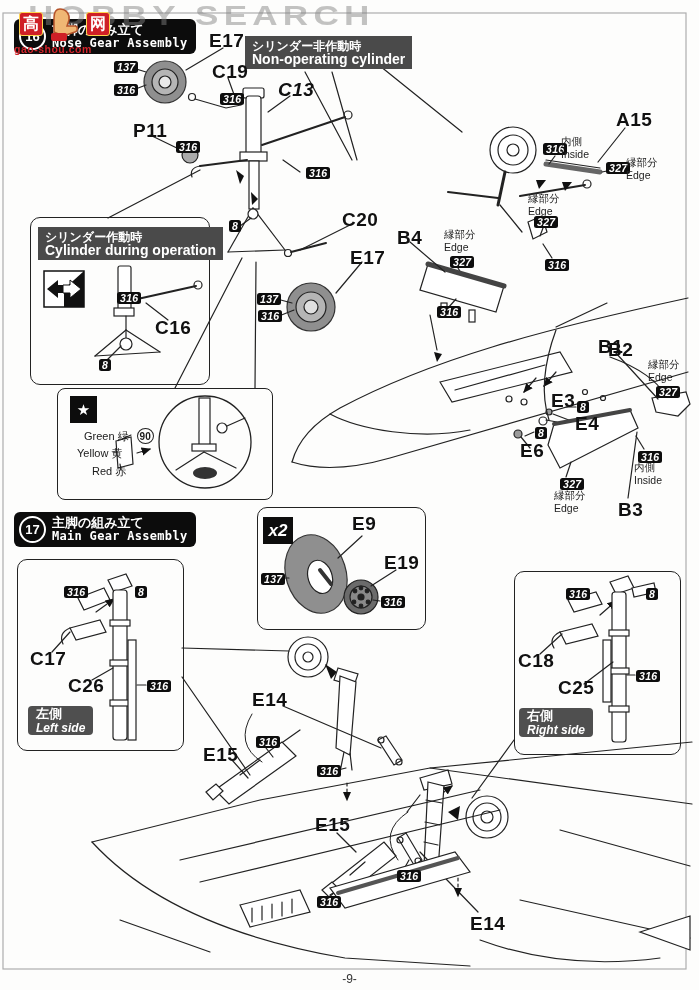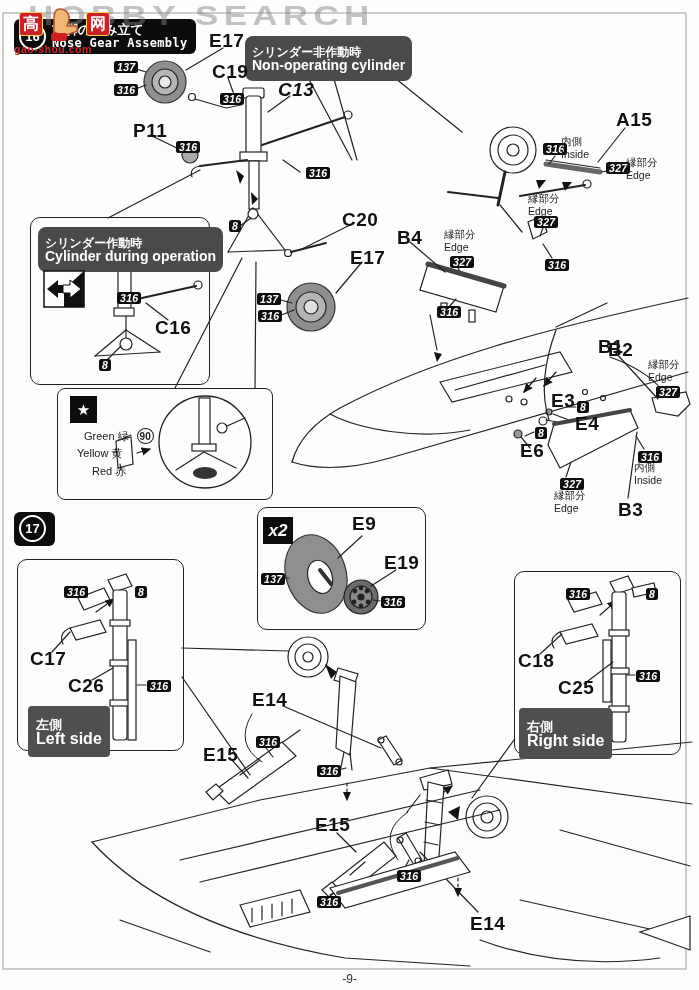--- a/index.html
+++ b/index.html
@@ -17,27 +17,27 @@
   .ann{position:absolute;font-size:10.5px;line-height:12.5px;color:#222;white-space:nowrap;}
   
   .step-header{position:absolute;z-index:2;background:#0c0c0c;color:#fff;border-radius:6px;
                display:flex;align-items:center;padding:3px 9px 4px 5px;gap:6px;}
   .step-circle{min-width:23px;height:23px;border:2px solid #fff;border-radius:50%;
                display:flex;align-items:center;justify-content:center;
                font-weight:bold;font-size:13px;}
   .step-jp{font-weight:bold;font-size:13px;line-height:15px;}
   .step-en{font-weight:bold;font-size:12px;line-height:13px;font-family:"DejaVu Sans Mono",monospace;letter-spacing:.3px;}
   
-  .callout{position:absolute;z-index:2;background:#4a4a4a;color:#fff;border-radius:8px;
-           padding:9px 7px;}
+  .callout{position:absolute;z-index:2;background:#4a4a4a;color:#fff;border-radius:0;
+           padding:3px 7px;}
   .callout .jp{font-weight:bold;font-size:12px;line-height:14px;}
   .callout .en{font-weight:bold;font-size:14px;line-height:13px;}
-  .sidebox{position:absolute;z-index:2;background:#4f4f4f;color:#fff;border-radius:4px;padding:11px 8px;}
+  .sidebox{position:absolute;z-index:2;background:#4f4f4f;color:#fff;border-radius:4px;padding:0 8px;}
   .sidebox .jp{font-weight:bold;font-size:13px;line-height:15px;}
-  .sidebox .en{font-weight:bold;font-size:16px;line-height:14px;}
+  .sidebox .en{font-weight:bold;font-size:12px;line-height:14px;font-style:italic;}
   
   .panel{position:absolute;z-index:2;border:1.6px solid #222;border-radius:10px;}
   .x2box{position:absolute;z-index:2;background:#0d0d0d;color:#fff;font-style:italic;
          font-weight:bold;font-size:17px;display:flex;align-items:center;justify-content:center;}
   .starbox{position:absolute;z-index:2;background:#0d0d0d;color:#fff;font-size:15px;
            display:flex;align-items:center;justify-content:center;}
   
   .legend-row{position:absolute;z-index:3;font-size:11px;white-space:nowrap;display:flex;align-items:center;gap:8px;}
   .circle-code{border:1.2px solid #222;border-radius:50%;min-width:13px;height:14px;display:inline-flex;
                align-items:center;justify-content:center;font-weight:bold;font-size:10px;padding:0 1px;}
@@ -365,20 +365,24 @@
   </div>
   <div class="legend-row" style="left:77px;top:446px;">
     <span>Yellow 黄</span>
   </div>
   <div class="legend-row" style="left:92px;top:464px;">
     <span>Red 赤</span>
   </div>
 
   <div class="step-header" style="left:14px;top:512px;">
     <span class="step-circle">17</span>
+    <span>
+      <div class="step-jp">主脚の組み立て</div>
+      <div class="step-en">Main Gear Assembly</div>
+    </span>
   </div>
 
   <div class="panel" style="left:17px;top:559px;width:165px;height:190px;"></div>
   <div class="panel" style="left:257px;top:507px;width:167px;height:121px;"></div>
   <div class="x2box" style="left:263px;top:517px;width:30px;height:27px;">x2</div>
   <div class="panel" style="left:514px;top:571px;width:165px;height:182px;"></div>
 
   <div class="sidebox" style="left:28px;top:706px;">
     <div class="jp">左側</div>
     <div class="en">Left side</div>

